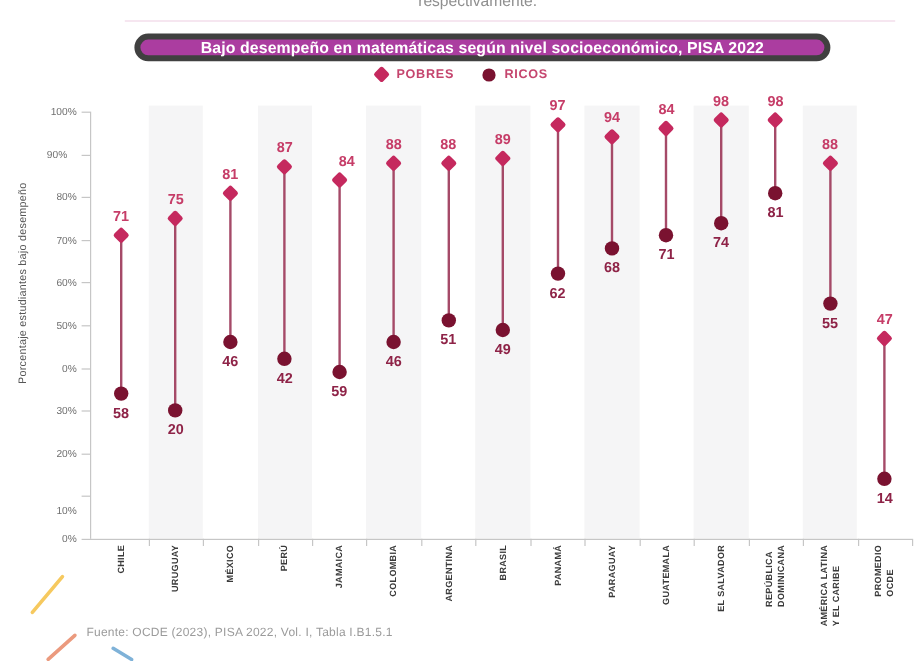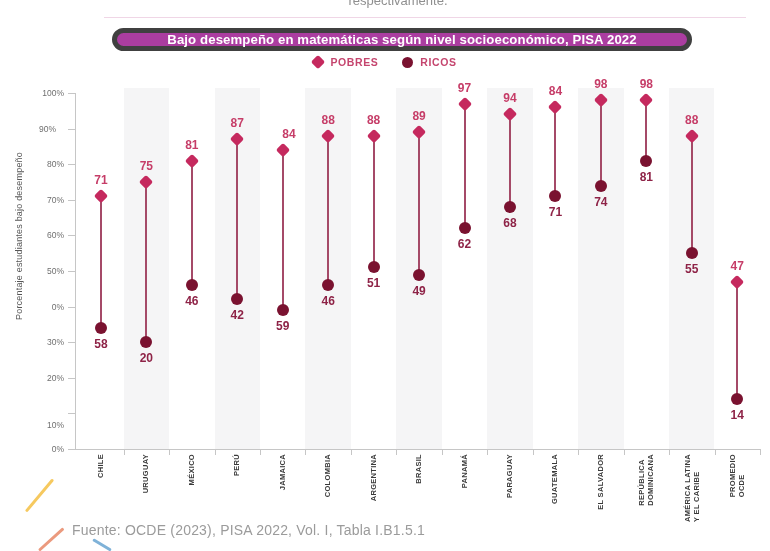--- a/index.html
+++ b/index.html
@@ -29,21 +29,21 @@
   .diamond{position:absolute;width:10px;height:10px;background:#c5295e;border-radius:2px;
            transform:rotate(45deg);}
   .dot{position:absolute;width:12px;height:12px;background:#7a1230;border-radius:50%;}
   .vlab{position:absolute;font-size:12px;font-weight:bold;color:#c63d68;text-align:center;}
   .vlab.rich{color:#8e2347;}
   .xlabel{position:absolute;writing-mode:vertical-rl;transform:translateX(-50%) rotate(180deg);
           white-space:pre-line;font-size:7.5px;font-weight:bold;color:#3a3a3a;
           letter-spacing:.3px;line-height:9.5px;text-align:left;}
   .ytitle{position:absolute;left:14px;top:152px;writing-mode:vertical-rl;
           transform:rotate(180deg);font-size:9px;color:#565656;letter-spacing:.2px;}
-  .source{position:absolute;left:72px;top:522px;font-size:14px;color:#9b9b9b;letter-spacing:.2px;}
+  .source{position:absolute;left:72px;top:522px;font-size:10px;color:#9b9b9b;letter-spacing:.2px;}
   .deco{position:absolute;height:3px;border-radius:2px;transform-origin:0 50%;}
   .deco.yellow{left:26px;top:510px;width:42px;background:#f6c95f;transform:rotate(-50deg);}
   .deco.orange{left:39px;top:549px;width:33px;background:#eb9a7e;transform:rotate(-42deg);}
   .deco.blue{left:93px;top:538px;width:21px;background:#7fb2d8;transform:rotate(31deg);}
 </style>
 </head>
 <body>
 
 <div class="page">
 

